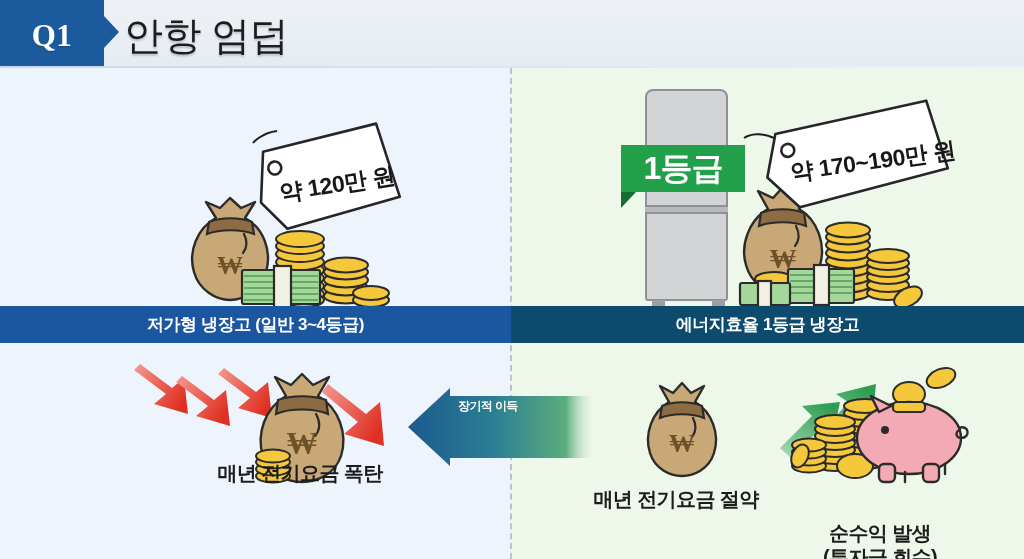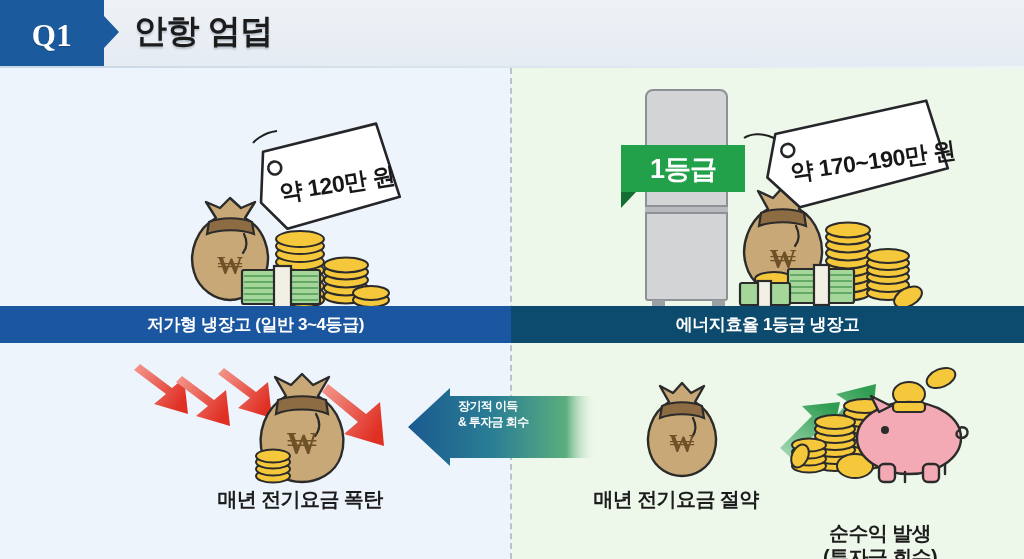--- a/index.html
+++ b/index.html
@@ -29,22 +29,22 @@
     color:#ffffff; font-size:31px; font-weight:bold; letter-spacing:.5px;
     font-family:"Liberation Serif","DejaVu Serif",serif;
     text-shadow:0 1px 1px rgba(0,0,0,.22);
   }
   .qbadge-arrow{
     position:absolute; left:104px; top:16px; width:0; height:0;
     border-top:16px solid transparent; border-bottom:16px solid transparent;
     border-left:15px solid #1c5a9e;
   }
   .header-title {
-    position:absolute; left:134px; top:9px;
-    font-size:33px; font-weight:bold; color:#1c1c1c; letter-spacing:-.5px;
+    position:absolute; left:124px; top:9px;
+    font-size:39px; font-weight:normal; color:#1c1c1c; letter-spacing:-.5px;
     text-shadow:0 2px 2px rgba(120,130,145,.40);
   }
 
   
   .panel-left {
     position:absolute; left:0; top:68px; width:511px; height:491px;
     background:#eef4fc;
   }
   .panel-right {
     position:absolute; left:511px; top:68px; width:513px; height:491px;
@@ -82,21 +82,21 @@
   }
   .fridge-foot{
     position:absolute; width:13px; height:8px; background:#9ca0a4; border-radius:0 0 2px 2px;
   }
   .grade-ribbon{
     position:absolute; left:621px; top:145px; width:124px; height:47px;
     background:#22a04a; display:flex; align-items:center; justify-content:center;
     z-index:6;
   }
   .grade-ribbon-text{
-    color:#ffffff; font-size:27px; font-weight:bold; letter-spacing:-1px;
+    color:#ffffff; font-size:32px; font-weight:bold; letter-spacing:-1px;
   }
   .ribbon-fold{
     position:absolute; left:621px; top:192px; width:0; height:0; z-index:5;
     border-left:15px solid #146e32; border-bottom:16px solid transparent;
   }
 
   
   .caption {
     position:absolute; text-align:center; white-space:nowrap;
     font-size:20px; font-weight:bold; color:#1c1c1c; letter-spacing:-.6px; line-height:1.22;
@@ -291,37 +291,36 @@
       <path d="M72 42 C77 51 76 58 71 64" fill="none" stroke="#2b2b2b" stroke-width="2.2" stroke-linecap="round"></path>
       <text x="58" y="82" font-family="'Liberation Serif',serif" font-size="31" font-weight="bold" fill="#6f5128" text-anchor="middle">₩</text>
       <g stroke="#2b2b2b" stroke-width="2" fill="#f5c83c">
         <ellipse cx="29" cy="104" rx="17" ry="6.5"></ellipse>
           <ellipse cx="29" cy="97" rx="17" ry="6.5"></ellipse>
         <ellipse cx="29" cy="90" rx="17" ry="6.5"></ellipse>
           <ellipse cx="29" cy="84" rx="17" ry="6.5"></ellipse>
       </g>
     </svg>
   </div>
-  <div class="caption" style="left:200px; top:487px; width:200px;">매년 전기요금 폭탄</div>
+  <div class="caption" style="left:200px; top:461px; width:200px;">매년 전기요금 폭탄</div>
 
   <div class="mid-arrow">
     <svg width="190" height="78" viewBox="0 0 190 78">
       <defs>
         <linearGradient id="ag" x1="1" y1="0" x2="0" y2="0">
           <stop offset="0" stop-color="#e8f4e3" stop-opacity="0"></stop>
           <stop offset="0.16" stop-color="#5bad7d"></stop>
           <stop offset="0.55" stop-color="#2a7e94"></stop>
           <stop offset="1" stop-color="#1b5a8f"></stop>
         </linearGradient>
       </defs>
       <path d="M190 8 L44 8 L44 0 L2 39 L44 78 L44 70 L190 70 Z" fill="url(#ag)"></path>
     </svg>
     <div class="mid-arrow-text">
       <div>장기적 이득</div>
-      <div>&amp; 투자금 회수</div>
     </div>
   </div>
 
   <div class="art" style="left:636px; top:382px;">
     <svg width="92" height="96" viewBox="0 0 92 96">
       <path d="M33 20 L24 4 L37 11 L46 1 L55 11 L68 4 L59 20
                C76 30 84 52 78 71 C73 87 58 94 46 94
                C34 94 19 87 14 71 C8 52 16 30 33 20 Z" fill="#c9a877" stroke="#2b2b2b" stroke-width="2.4" stroke-linejoin="round"></path>
       <path d="M26 24 C37 19 55 19 66 24 L68 36 C56 31 36 31 24 36 Z" fill="#8d6b43" stroke="#2b2b2b" stroke-width="2.2"></path>
       <path d="M57 36 C61 44 60 50 56 55" fill="none" stroke="#2b2b2b" stroke-width="2.2" stroke-linecap="round"></path>

